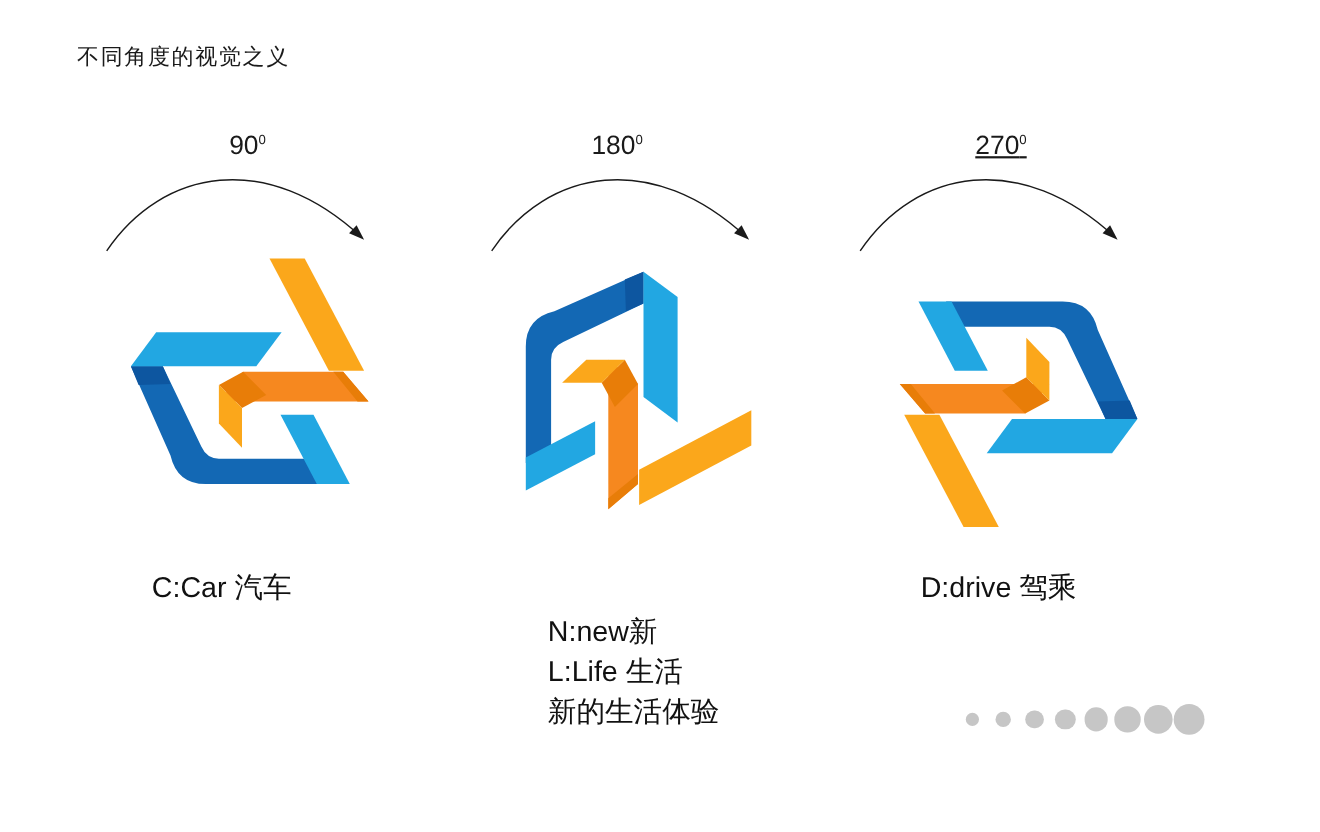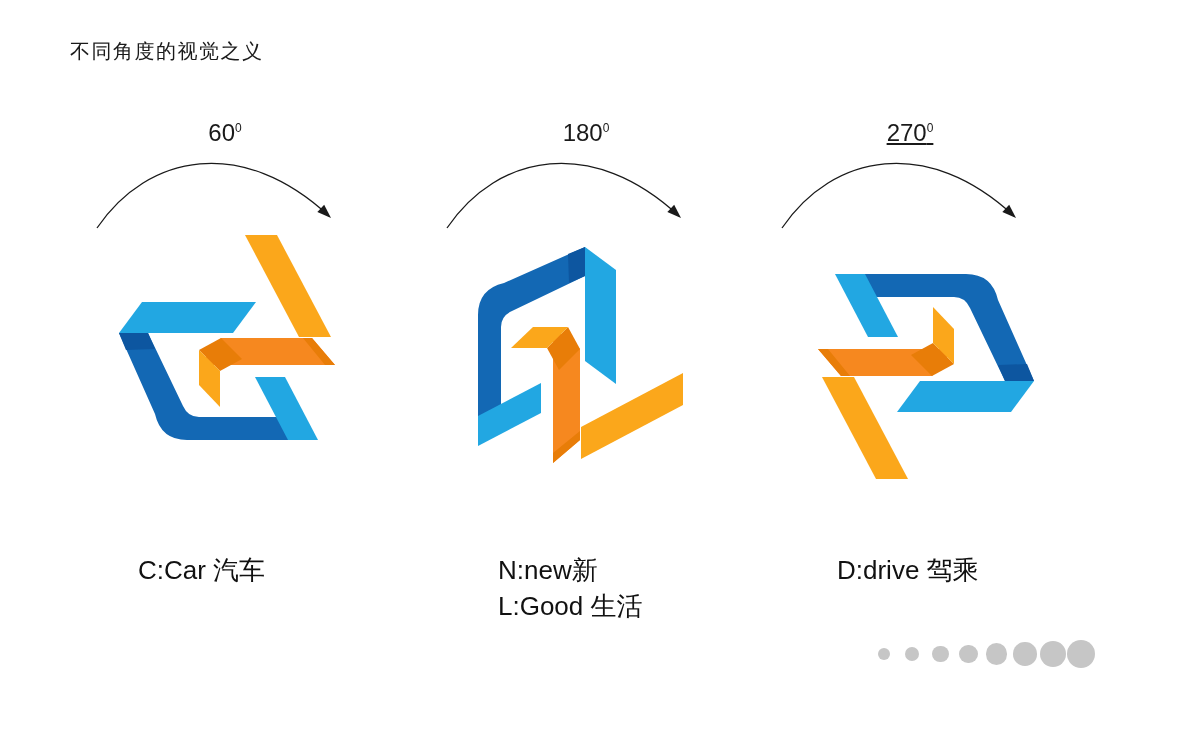--- a/index.html
+++ b/index.html
@@ -22,21 +22,21 @@
   .arrowhead{fill:var(--ink);stroke:none;}
   .logo{position:absolute;width:232px;height:232px;overflow:visible;}
   .defs-svg{position:absolute;width:0;height:0;}
   .c-db{fill:var(--dark-blue);}
   .c-db2{fill:var(--navy-fold);}
   .c-lb{fill:var(--light-blue);}
   .c-or{fill:var(--orange);}
   .c-orD{fill:var(--orange-fold);}
   .c-yl{fill:var(--gold);}
   .caption{
-    position:absolute;top:552px;width:330px;
+    position:absolute;top:516px;width:330px;
     font-size:26px;line-height:36px;font-weight:400;color:#111;
     white-space:nowrap;
   }
   .dots{position:absolute;left:0;top:0;width:1200px;height:756px;pointer-events:none;}
   .dot{position:absolute;border-radius:50%;background:var(--dot-gray);}
 </style>
 </head>
 <body>
 
 <div class="canvas">
@@ -53,46 +53,47 @@
         <path class="c-or" d="M106 113 L197 113 L220 140 L84 140 Z"></path>
         <path class="c-orD" d="M188 113 L197 113 L220 140 L210 140 Z"></path>
         <path class="c-yl" d="M130 10 L162 10 L216 112 L184 112 Z"></path>
         <path class="c-orD" d="M84 125 L106 113 L127 134 L105 146 Z"></path>
         <path class="c-yl" d="M84 125 L105 146 L105 182 L84 160 Z"></path>
       </g>
     </defs>
   </svg>
 
   <div class="angle-label" style="left:155px;">
-    <span>60</span><sup>0</sup>
+    <span>90</span><sup>0</sup>
   </div>
   <svg class="arc" style="left:93px;top:118px;" viewBox="0 0 250 118">
     <path class="arcline" d="M4 110 C 55 35, 150 18, 236 98"></path>
     <path class="arrowhead" d="M0 0 L-14 -5 L-14 5 Z" transform="translate(238,100) rotate(43)"></path>
   </svg>
   <svg class="logo" style="left:115px;top:225px;" viewBox="0 0 232 232">
     <use href="#logoart"></use>
   </svg>
   <div class="caption" style="left:138px;">
     <div>C:Car 汽车</div>
   </div>
 
-  <div class="angle-label" style="left:516px;">
+  <div class="angle-label" style="left:491px;">
     <span>180</span><sup>0</sup>
   </div>
   <svg class="arc" style="left:443px;top:118px;" viewBox="0 0 250 118">
     <path class="arcline" d="M4 110 C 55 35, 150 18, 236 98"></path>
     <path class="arrowhead" d="M0 0 L-14 -5 L-14 5 Z" transform="translate(238,100) rotate(43)"></path>
   </svg>
   <svg class="logo" style="left:461px;top:243px;" viewBox="0 0 232 232">
     <use href="#logoart" transform="rotate(90 116 116)"></use>
   </svg>
-  <div class="caption" style="left:498px;">
+  <div class="caption" style="left:498px;margin-top:40px;">
     <div>N:new新</div>
-    <div>L:Good 生活</div>
+    <div>L:Life 生活</div>
+    <div>新的生活体验</div>
   </div>
 
   <div class="angle-label" style="left:840px;text-decoration:underline;">
     <span>270</span><sup>0</sup>
   </div>
   <svg class="arc" style="left:778px;top:118px;" viewBox="0 0 250 118">
     <path class="arcline" d="M4 110 C 55 35, 150 18, 236 98"></path>
     <path class="arrowhead" d="M0 0 L-14 -5 L-14 5 Z" transform="translate(238,100) rotate(43)"></path>
   </svg>
   <svg class="logo" style="left:806px;top:257px;" viewBox="0 0 232 232">

